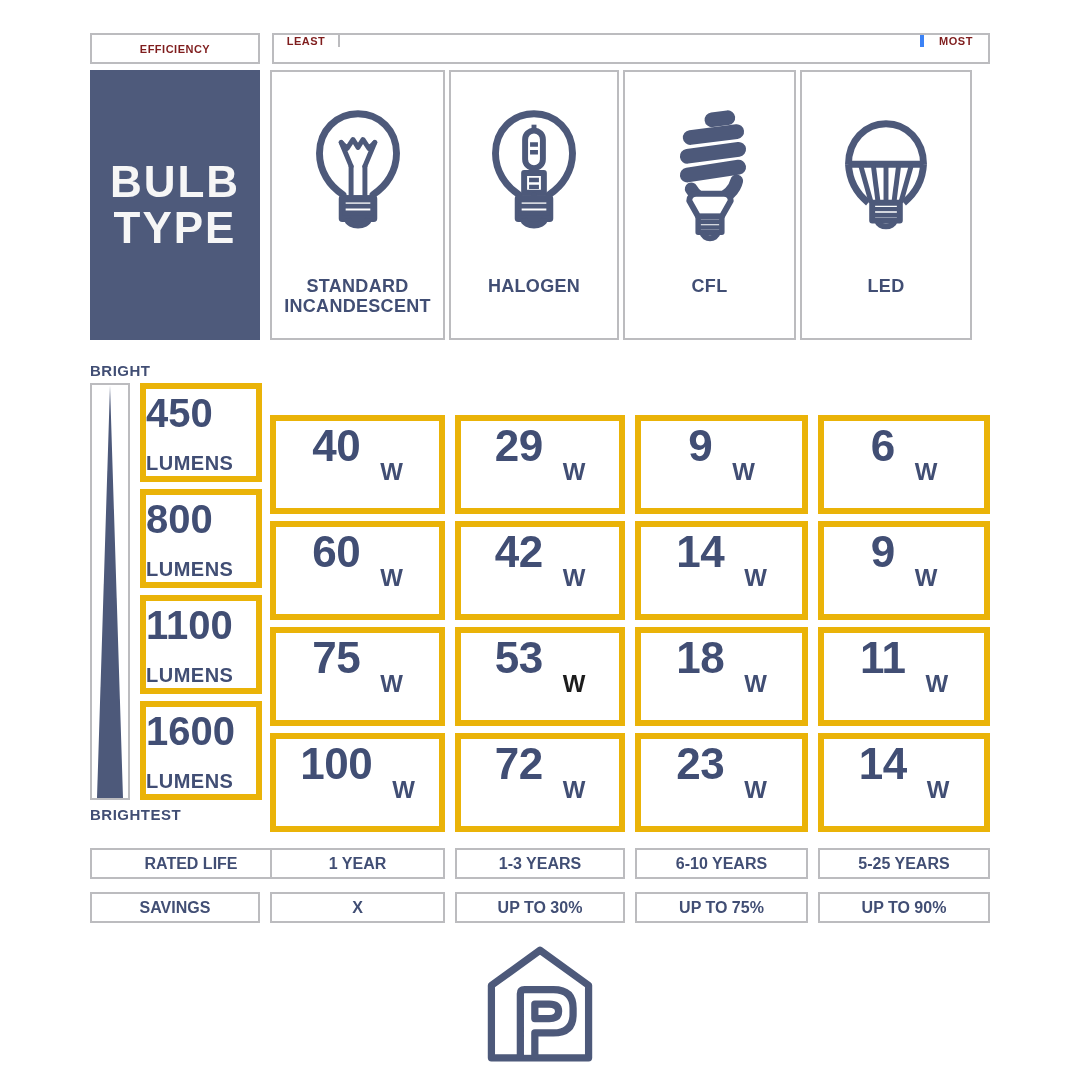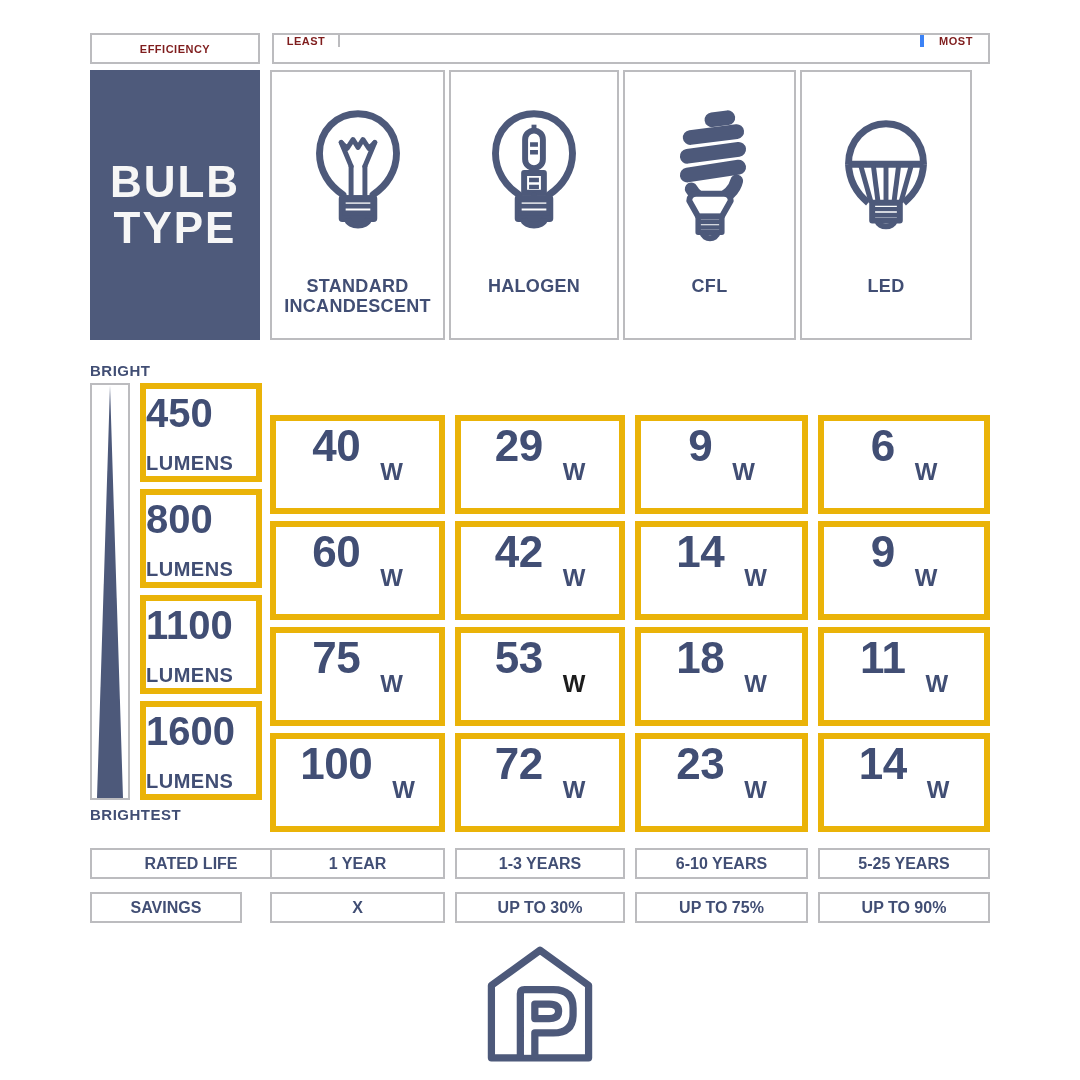--- a/index.html
+++ b/index.html
@@ -265,21 +265,21 @@
   <div class="abs fcell" style="left:90px;top:848px;width:202px">
     <span>RATED LIFE</span>
   </div>
   <div class="abs fgrid" style="left:270px;top:848px">
     <div class="fcell">1 YEAR</div>
     <div class="fcell">1-3 YEARS</div>
     <div class="fcell">6-10 YEARS</div>
     <div class="fcell">5-25 YEARS</div>
   </div>
 
-  <div class="abs fcell" style="left:90px;top:892px;width:152px">
+  <div class="abs fcell" style="left:90px;top:892px;width:170px">
     <span>SAVINGS</span>
   </div>
   <div class="abs fgrid" style="left:270px;top:892px">
     <div class="fcell">X</div>
     <div class="fcell">UP TO 30%</div>
     <div class="fcell">UP TO 75%</div>
     <div class="fcell">UP TO 90%</div>
   </div>
 
   <div class="abs" style="left:483px;top:942px;width:114px;height:122px">

